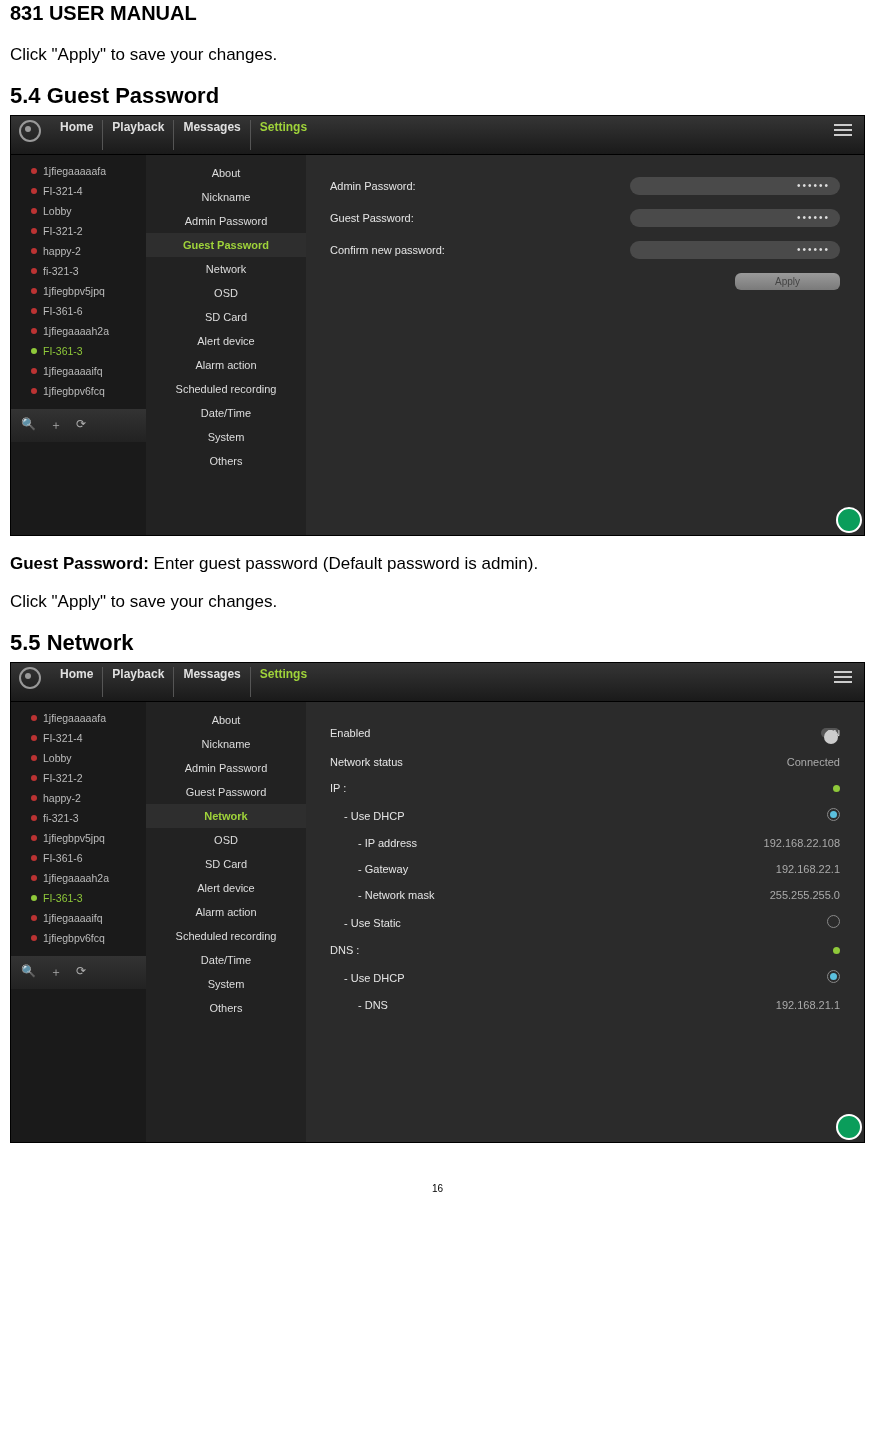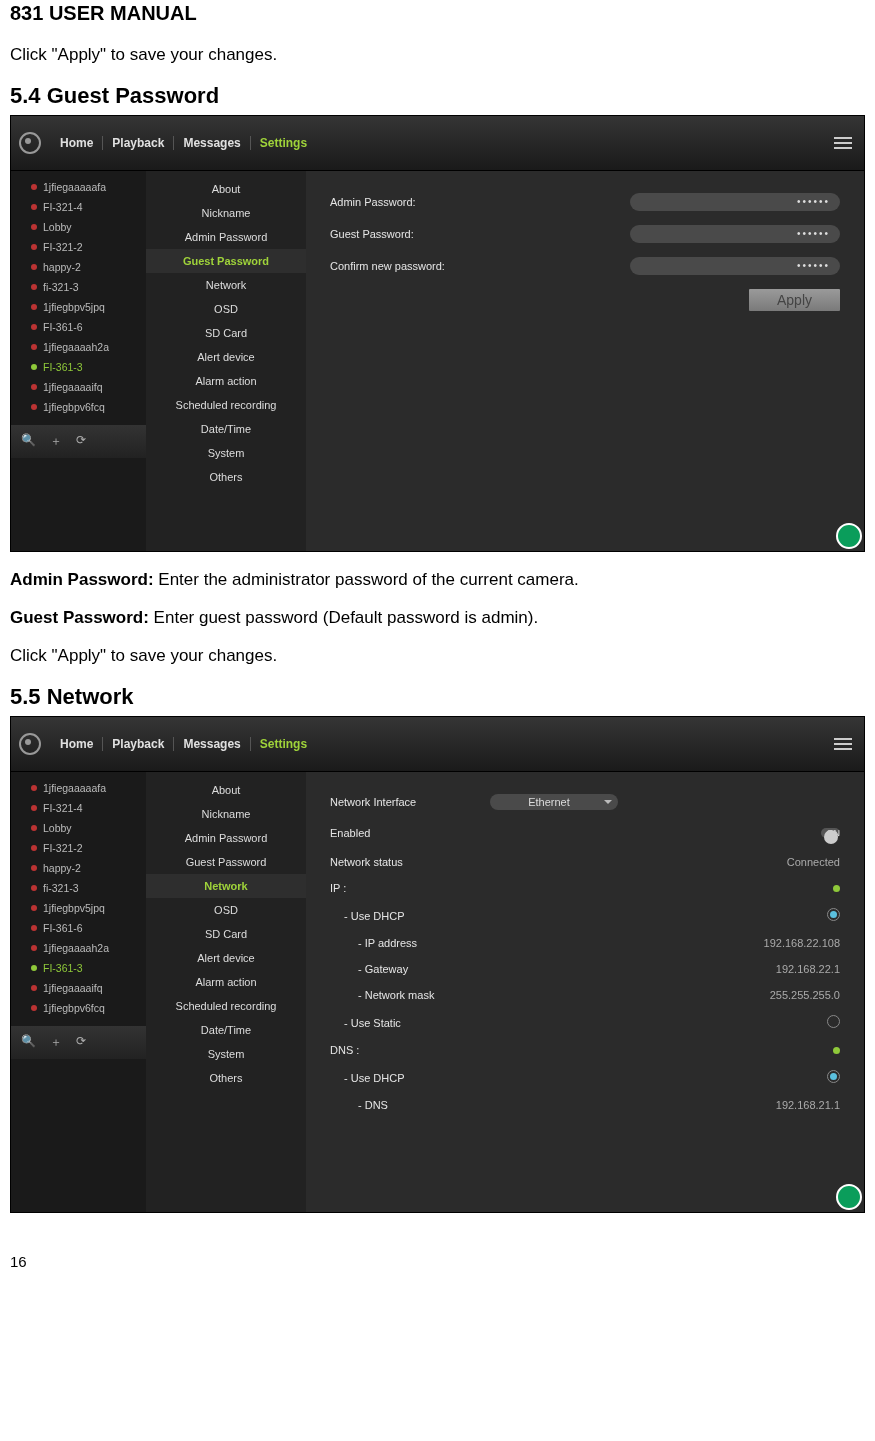--- a/index.html
+++ b/index.html
@@ -1,23 +1,23 @@
 <!DOCTYPE html>
 <html><head>
 <meta charset="utf-8">
 <style>
 body{margin:0;padding:0;font-family:Arial,Helvetica,sans-serif;background:#fff;color:#000;width:875px}
 .page{padding:0 10px}
 .doc-title{font-size:20px;font-weight:bold;margin:2px 0 20px 0}
 .instr{font-size:17px;margin:18px 0}
 .sect{font-size:22px;font-weight:bold;margin:18px 0 6px 0}
 .fieldlabel{font-weight:bold}
-.pagenum{text-align:left;font-size:15px;margin:40px 0 10px 0}
+.pagenum{text-align:center;font-size:10px;margin:40px 0 10px 0}
 .app{background:linear-gradient(#2a2a2a,#1f1f1f);color:#c0c0c0;font-size:11px;border:1px solid #000;margin-bottom:8px;position:relative}
-.app-top{display:flex;align-items:center;height:30px;background:linear-gradient(#353535,#1a1a1a);border-bottom:1px solid #000;padding:12px 8px}
+.app-top{display:flex;height:30px;background:linear-gradient(#353535,#1a1a1a);border-bottom:1px solid #000;padding:4px 8px}
 .app-top .logo{width:18px;height:18px;border:2px solid #999;border-radius:50%;margin-right:10px;position:relative}
 .app-top .logo::after{content:"";position:absolute;width:6px;height:6px;background:#999;border-radius:50%;top:4px;left:4px}
 .tab{color:#e0e0e0;font-weight:bold;padding:0 9px;font-size:12px}
 .tab.sep{border-right:1px solid #555}
 .tab.active{color:#9fd33a}
 .hamb{margin-left:auto;display:flex;flex-direction:column;gap:3px;padding:4px}
 .hamb span{width:18px;height:2px;background:#ccc}
 .app-body{display:flex;min-height:380px}
 .devlist{width:135px;background:#1a1a1a;padding-top:6px}
 .dev{display:flex;align-items:center;padding:4px 20px;font-size:10.5px;color:#bbb}
@@ -26,21 +26,21 @@
 .dev.on{color:#8fc93a}
 .dev-tools{display:flex;gap:14px;padding:8px 10px;color:#aaa;font-size:12px;margin-top:8px;background:linear-gradient(#333,#222)}
 .setmenu{width:160px;background:#222;text-align:center;padding-top:6px}
 .setmenu .mi{padding:6px 12px;font-size:11px;color:#ddd;cursor:pointer}
 .setmenu .mi.active{color:#9fd33a;font-weight:bold;background:#2e2e2e}
 .content{flex:1;background:#2b2b2b;padding:22px 24px;position:relative}
 .row{display:flex;align-items:center;margin-bottom:14px}
 .row .lab{width:160px;color:#e5e5e5;font-size:11px}
 .row .val{margin-left:auto;color:#aaa;font-size:11px}
 .pwfield{flex:1;max-width:190px;margin-left:auto;background:#4a4a4a;border-radius:10px;height:18px;color:#ddd;text-align:right;padding:0 10px;font-size:10px;line-height:18px;letter-spacing:2px}
-.applybtn{margin-left:auto;background:linear-gradient(#9a9a9a,#7a7a7a);color:#444;border-radius:1px;padding:3px 28px;font-size:14px;display:inline-block}
+.applybtn{margin-left:auto;background:linear-gradient(#9a9a9a,#7a7a7a);color:#444;border-radius:6px;padding:3px 40px;font-size:10px;display:inline-block}
 .select{background:#4a4a4a;border-radius:10px;padding:2px 24px 2px 14px;color:#ddd;font-size:11px;position:relative;min-width:90px;text-align:center}
 .select::after{content:"";position:absolute;right:6px;top:6px;border:4px solid transparent;border-top-color:#bbb}
 .toggle{width:44px;height:18px;background:#555;border-radius:9px;position:relative;color:#ddd;font-size:9px;line-height:18px;padding-left:6px}
 .toggle .knob{width:14px;height:14px;background:#ccc;border-radius:50%;position:absolute;right:2px;top:2px}
 .radio{width:11px;height:11px;border:1px solid #888;border-radius:50%;display:inline-block;position:relative}
 .radio.sel::after{content:"";position:absolute;width:7px;height:7px;background:#5bc0de;border-radius:50%;top:2px;left:2px}
 .gdot{width:7px;height:7px;border-radius:50%;background:#8fc93a;display:inline-block}
 .indent1{padding-left:14px}
 .indent2{padding-left:28px}
 .circ-btm{position:absolute;right:2px;bottom:2px;width:22px;height:22px;border-radius:50%;background:#0a9d5b;border:2px solid #fff}
@@ -152,21 +152,20 @@
             <span class="pwfield">••••••</span>
           </div>
       <div class="row">
             <span class="applybtn">Apply</span>
           </div>
     </div>
   </div>
   <div class="circ-btm"></div>
 </div>
 
-<div class="instr"><span class="fieldlabel">Admin Password: </span><span>Enter the administrator password of the current camera.</span></div>
 <div class="instr"><span class="fieldlabel">Guest Password: </span><span>Enter guest password (Default password is admin).</span></div>
 <div class="instr">Click "Apply" to save your changes.</div>
 
 <div class="sect">5.5 Network</div>
 
 <div class="app short">
   <div class="app-top">
     <div class="logo"></div>
     <div class="tab sep">Home</div>
     <div class="tab sep">Playback</div>
@@ -244,24 +243,20 @@
       <div class="mi">SD Card</div>
       <div class="mi">Alert device</div>
       <div class="mi">Alarm action</div>
       <div class="mi">Scheduled recording</div>
       <div class="mi">Date/Time</div>
       <div class="mi">System</div>
       <div class="mi">Others</div>
     </div>
     <div class="content">
       <div class="row">
-            <span class="lab">Network Interface</span>
-            <span class="select">Ethernet</span>
-          </div>
-      <div class="row">
             <span class="lab">Enabled</span>
             <span class="val"><span class="toggle"><span>ON</span><span class="knob"></span></span></span>
           </div>
       <div class="row">
             <span class="lab">Network status</span>
             <span class="val">Connected</span>
           </div>
       <div class="row">
             <span class="lab">IP :</span>
             <span class="val"><span class="gdot"></span></span>

